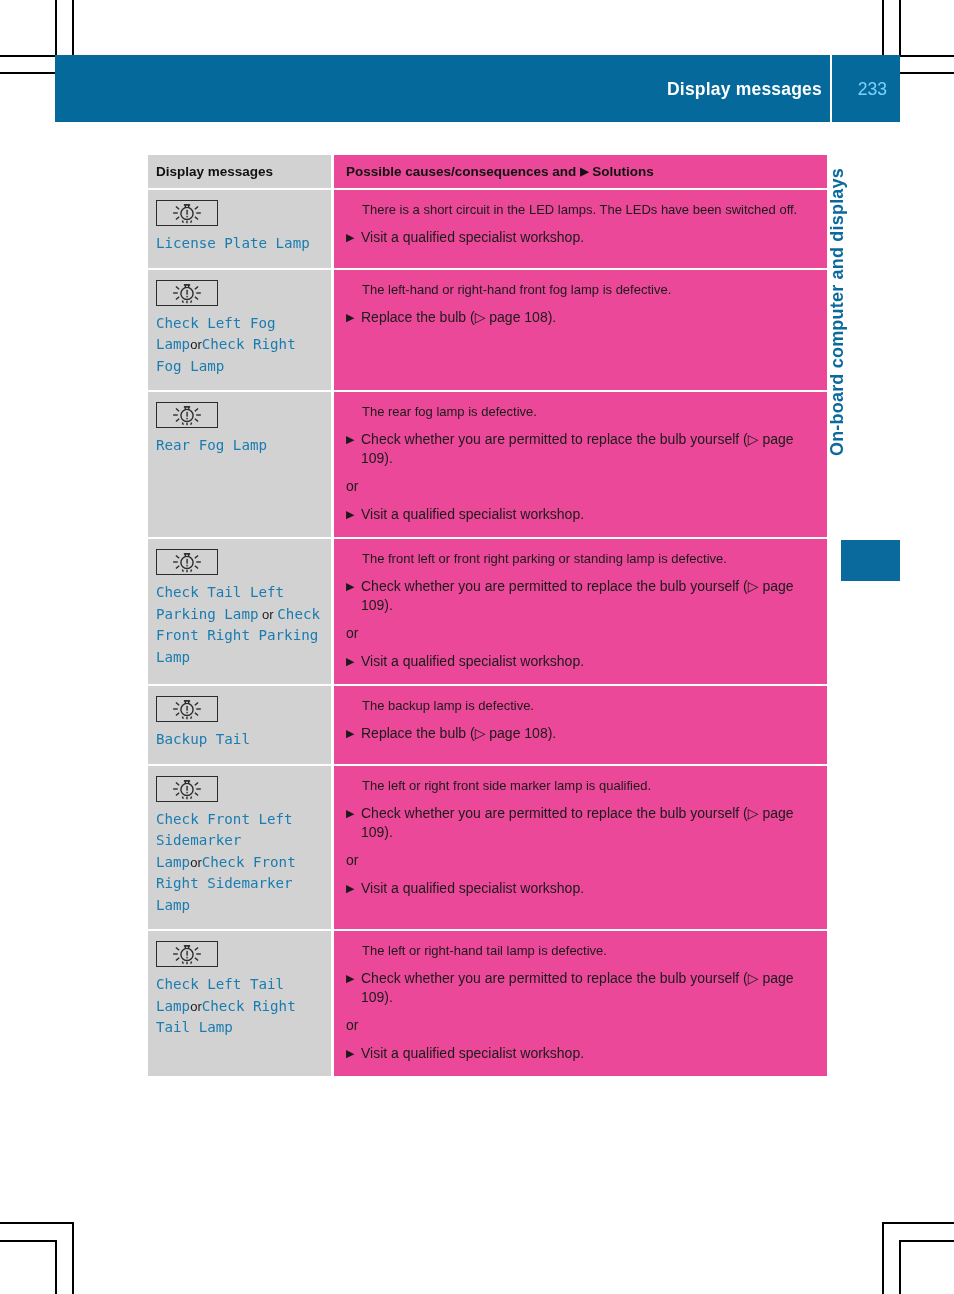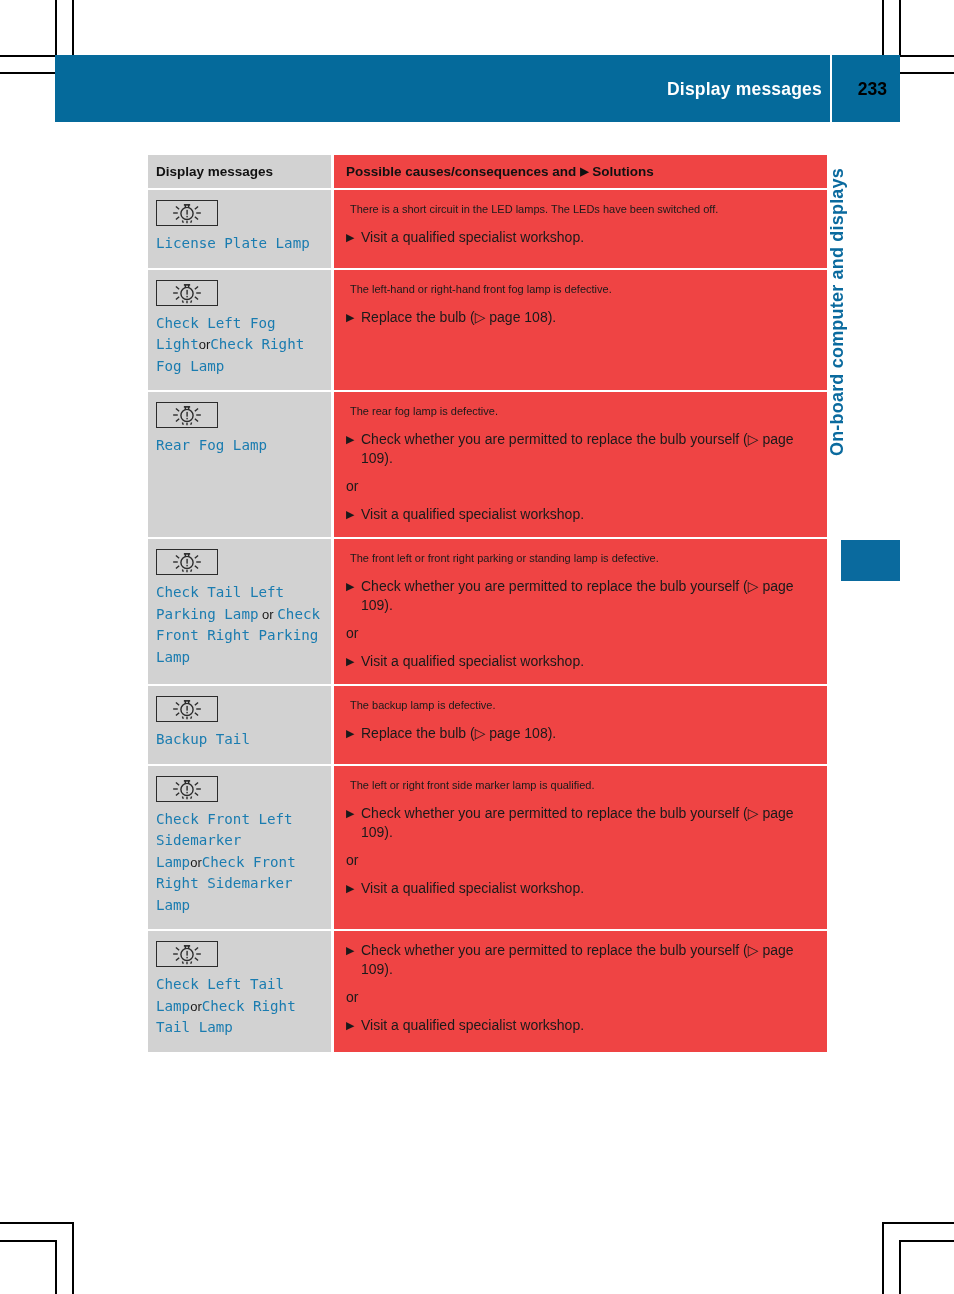--- a/index.html
+++ b/index.html
@@ -38,23 +38,23 @@
   .header-sep {
     position: absolute;
     right: 68px; top: 0;
     width: 2px; height: 67px;
     background: #ffffff;
   }
   .header-page {
     position: absolute;
     right: 13px; top: 50%;
     transform: translateY(-50%);
-    color: #000000;
+    color: #7dd3fc;
     font-size: 17.5px;
-    font-weight: bold;
+    font-weight: normal;
   }
 
   
   .side-tab-label {
     position: absolute;
     left: 827px;
     top: 168px;
     width: 30px;
     color: #0a6a9e;
     font-size: 18px;
@@ -86,21 +86,21 @@
 
   .col-left {
     width: 183px;
     flex: 0 0 183px;
     background: #d2d2d2;
     padding: 10px 8px 13px 8px;
     box-sizing: border-box;
   }
   .col-right {
     flex: 1 1 auto;
-    background: #ef4444;
+    background: #ec4899;
     margin-left: 3px;
     padding: 10px 12px 13px 12px;
     box-sizing: border-box;
   }
 
   .trow.header-row .col-left,
   .trow.header-row .col-right {
     padding-top: 9px;
     padding-bottom: 9px;
   }
@@ -135,24 +135,24 @@
     color: #1a7cb0;
     word-spacing: 0px;
   }
   .msg .or-inline {
     font-family: "Liberation Sans", sans-serif;
     font-size: 13px;
     color: #1a1a1a;
   }
 
   .cause {
-    font-size: 11px;
+    font-size: 13px;
     line-height: 19px;
     color: #1a1a1a;
-    margin: 0 0 9px 4px;
+    margin: 0 0 9px 16px;
   }
   .sol {
     font-size: 14px;
     line-height: 19px;
     color: #1a1a1a;
     margin: 0 0 9px 0;
     padding-left: 15px;
     position: relative;
   }
   .sol:last-child { margin-bottom: 0; }
@@ -268,21 +268,21 @@
                 <line x1="27.6" y1="4.2" x2="34.4" y2="4.2" stroke-width="1.8"></line>
                 <line x1="29.2" y1="4.2" x2="29.2" y2="7.3"></line>
                 <line x1="32.8" y1="4.2" x2="32.8" y2="7.3"></line>
               </g>
               <g fill="#2b2b2b">
                 <rect x="30.35" y="9.6" width="1.5" height="5.2"></rect>
                 <rect x="30.35" y="16.1" width="1.5" height="1.6"></rect>
               </g>
             </svg>
           </div>
-          <div class="msg"><span>Check Left Fog Light</span><span class="or-inline">or</span><span>Check Right Fog Lamp</span></div>
+          <div class="msg"><span>Check Left Fog Lamp</span><span class="or-inline">or</span><span>Check Right Fog Lamp</span></div>
         </div>
         <div class="col-right">
           <p class="cause">The left-hand or right-hand front fog lamp is defective.</p>
           <p class="sol"><span class="bullet">▶</span><span>Replace the bulb (▷ page 108).</span></p>
         </div>
       </div>
       <div class="trow">
         <div class="col-left">
           <div class="lamp-icon">
             <svg viewBox="0 0 62 26" xmlns="http://www.w3.org/2000/svg">
@@ -437,19 +437,20 @@
               </g>
               <g fill="#2b2b2b">
                 <rect x="30.35" y="9.6" width="1.5" height="5.2"></rect>
                 <rect x="30.35" y="16.1" width="1.5" height="1.6"></rect>
               </g>
             </svg>
           </div>
           <div class="msg"><span>Check Left Tail Lamp</span><span class="or-inline">or</span><span>Check Right Tail Lamp</span></div>
         </div>
         <div class="col-right">
+          <p class="cause">The left or right-hand tail lamp is defective.</p>
           <p class="sol"><span class="bullet">▶</span><span>Check whether you are permitted to replace the bulb yourself (▷ page 109).</span></p>
           <p class="orline">or</p>
           <p class="sol"><span class="bullet">▶</span><span>Visit a qualified specialist workshop.</span></p>
         </div>
       </div>
     </div>
 </div>
 
 </body></html>

